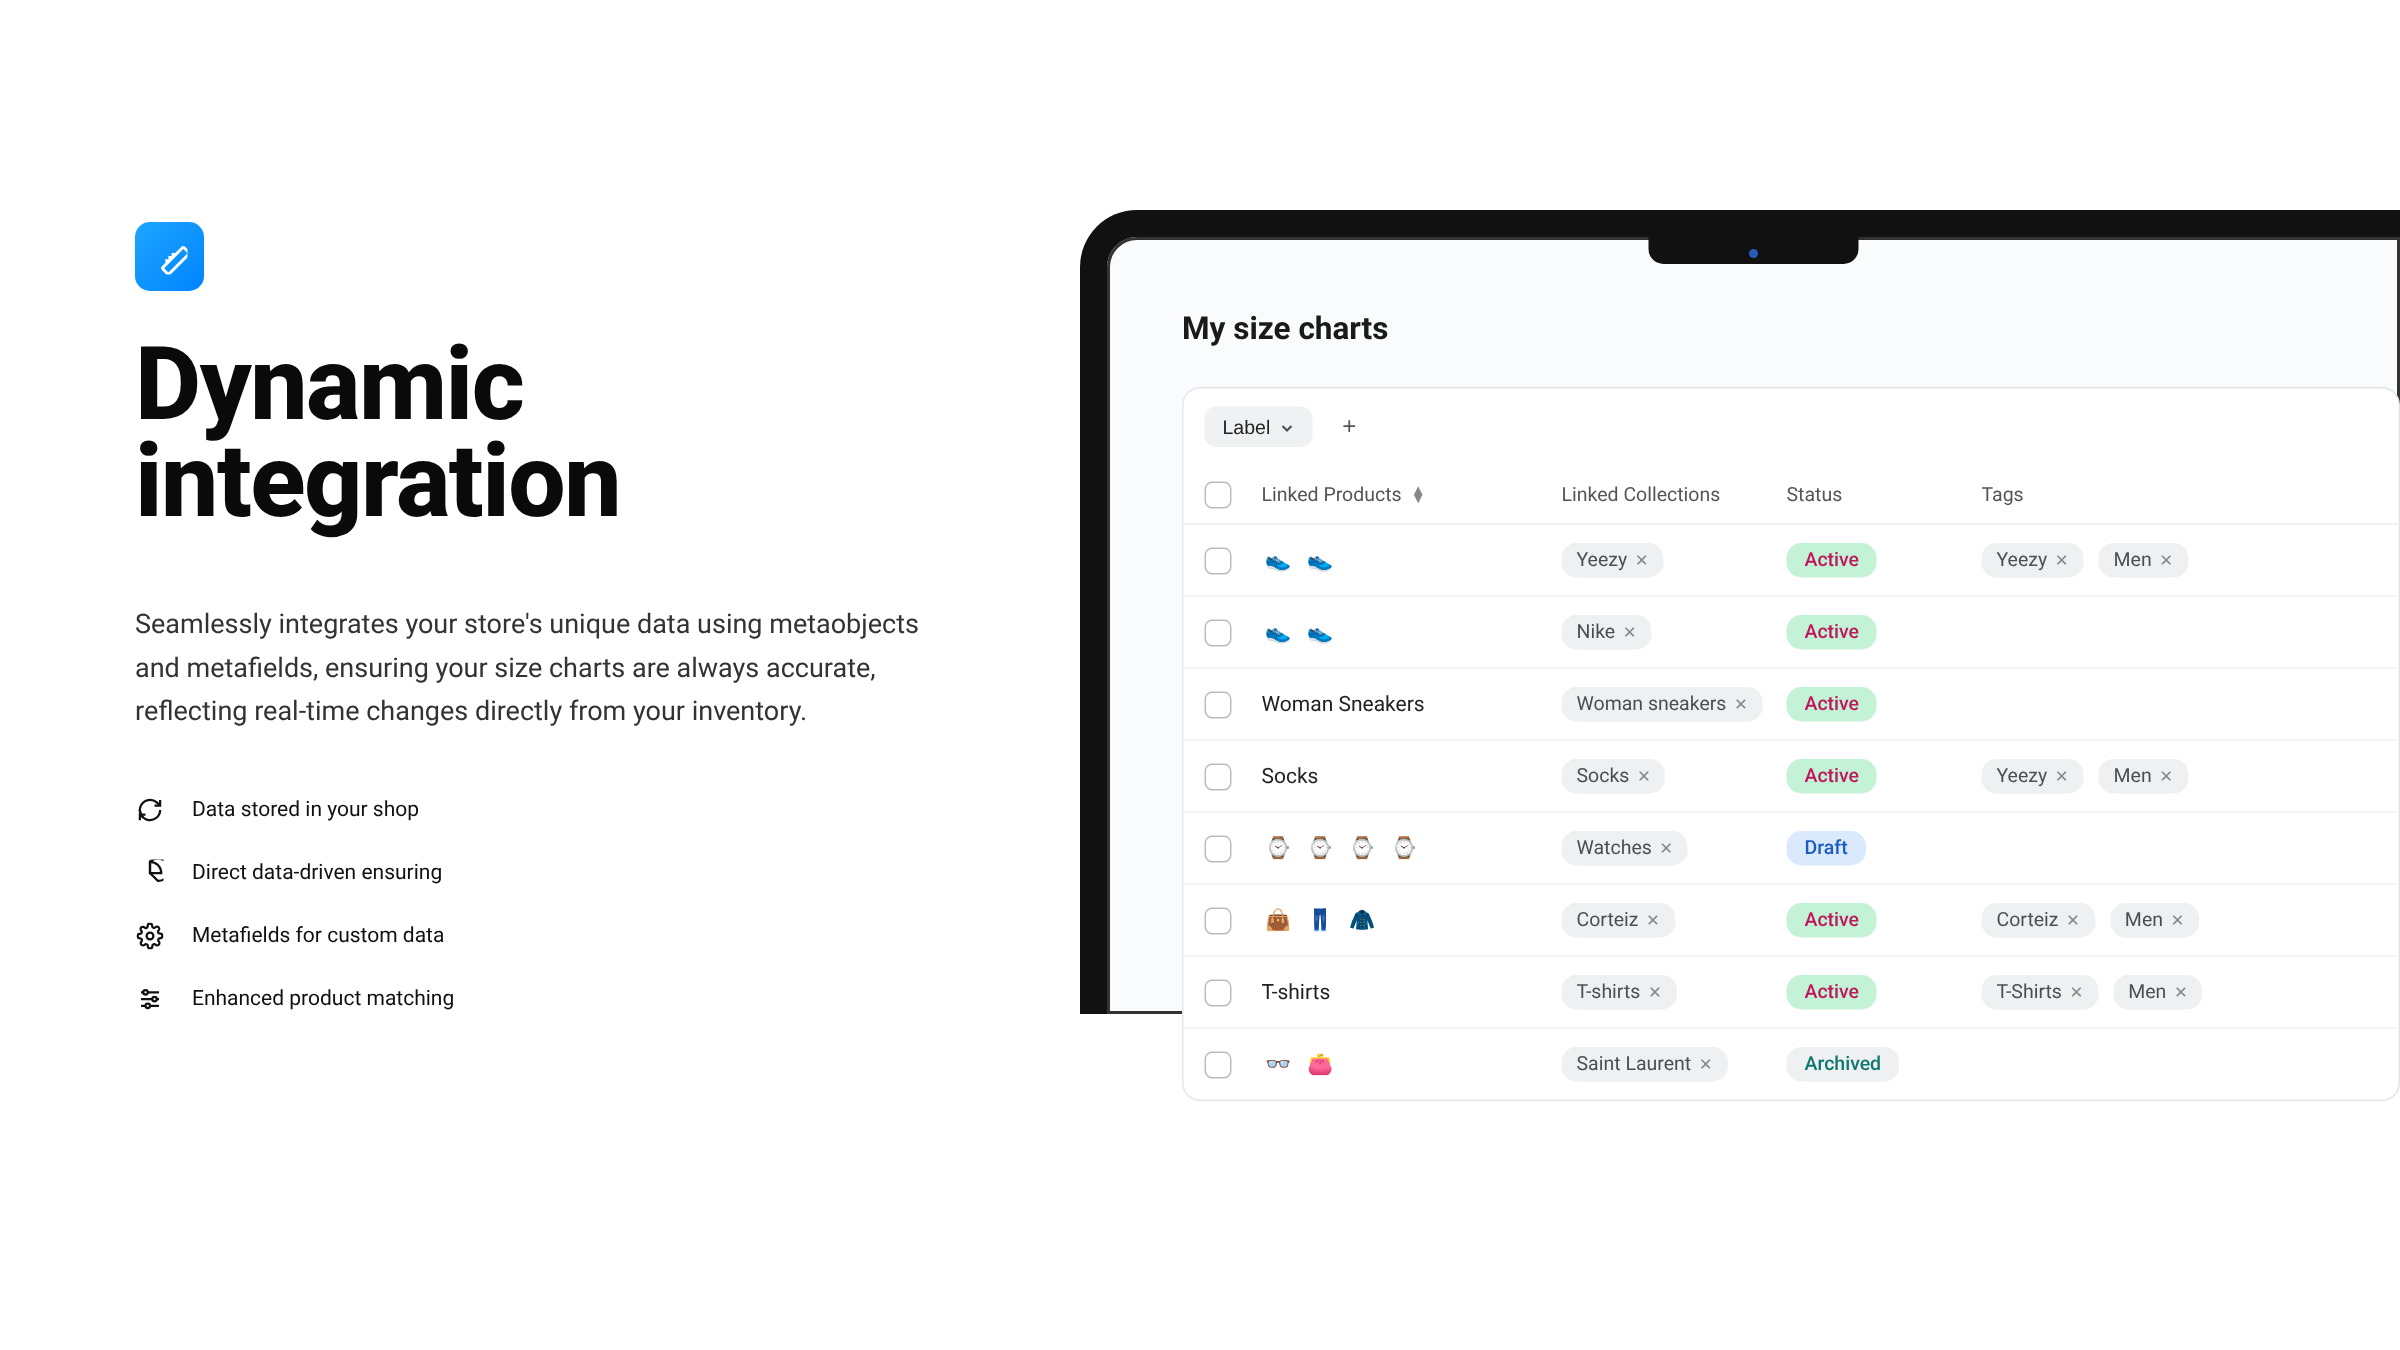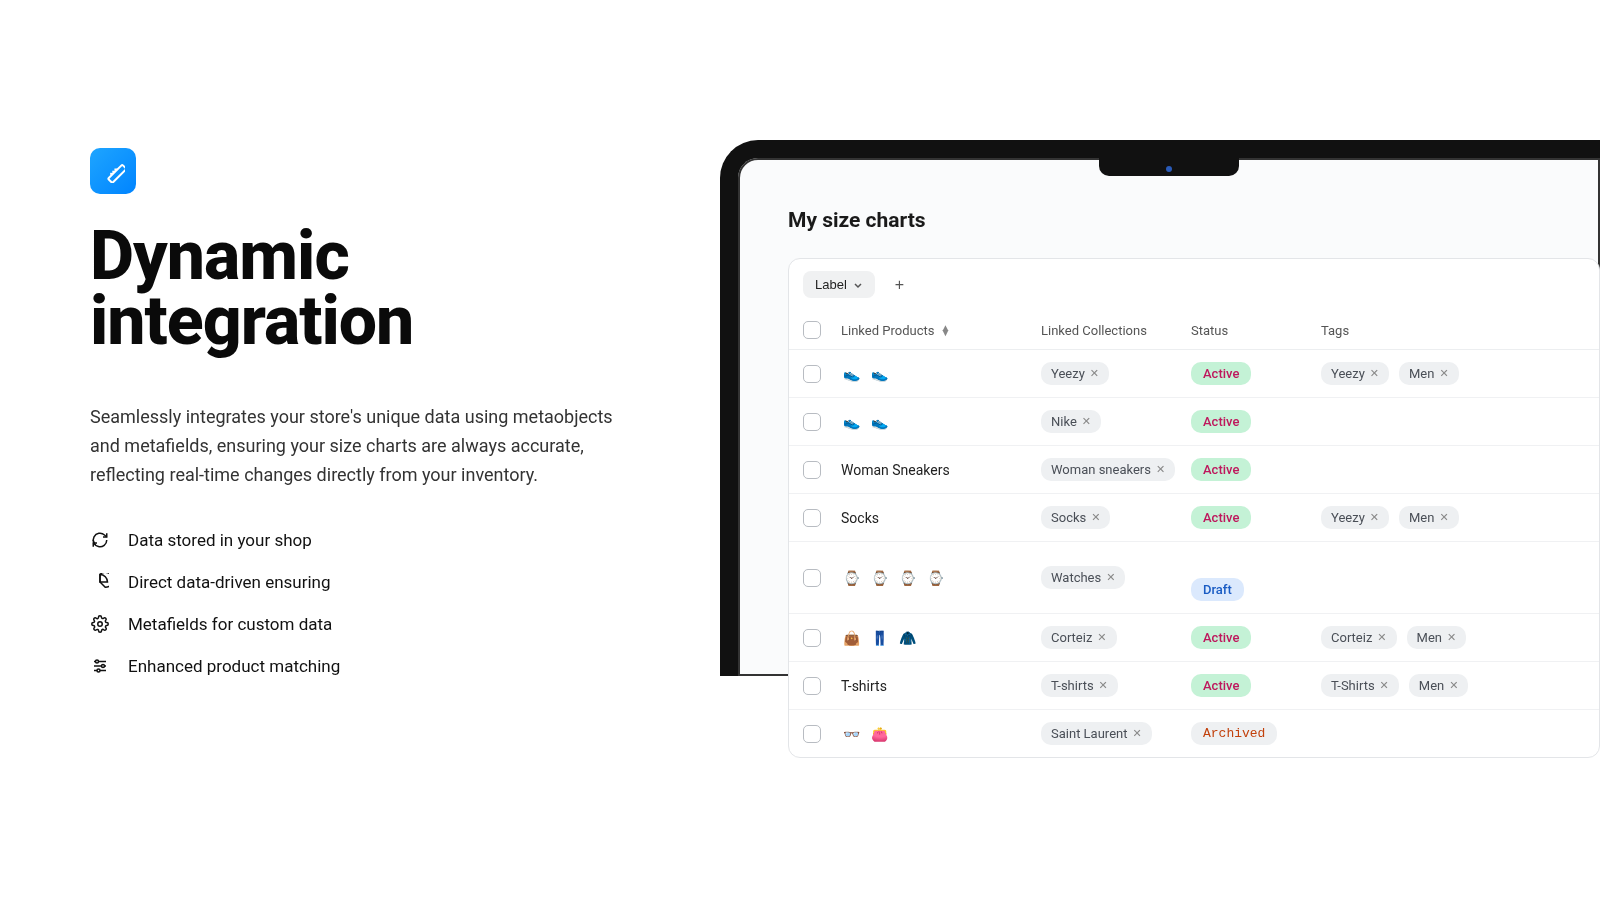--- a/index.html
+++ b/index.html
@@ -41,21 +41,21 @@
   color: #333;
   margin-bottom: 40px;
   max-width: 530px;
 }
 .feature-list { list-style: none; }
 .feature-item {
   display: flex;
   align-items: center;
   gap: 18px;
   margin-bottom: 22px;
-  font-size: 17px;
+  font-size: 14px;
   color: #111;
 }
 .feature-icon {
   width: 20px;
   height: 20px;
   flex-shrink: 0;
   display: flex;
   align-items: center;
   justify-content: center;
 }
@@ -187,22 +187,22 @@
 }
 .pill-x { font-size: 11px; color: #888; cursor: pointer; }
 .status-badge {
   display: inline-block;
   border-radius: 10px;
   padding: 4px 12px;
   font-size: 13px;
   font-weight: 500;
 }
 .status-active { background: #c4f2d6; color: #be185d; }
-.status-draft { background: #dbe9fd; color: #1a5cc4; margin-top: 24px; }
-.status-archived { background: #eef0f2; color: #c2410c; font-family: Liberation Mono, monospace; }
+.status-draft { background: #dbe9fd; color: #1a5cc4; }
+.status-archived { background: #eef0f2; color: #0f766e; }
 .tags-cell { display: flex; flex-wrap: wrap; gap: 4px; }
 .sort-icon { font-size: 10px; color: #888; line-height: 0.5; display: flex; flex-direction: column; }
 </style>
 </head>
 <body>
 
 <div class="left-panel">
   <div class="app-icon">
     <svg width="24" height="24" viewBox="0 0 24 24" fill="none" stroke="#fff" stroke-width="2">
       <rect x="3" y="14" width="20" height="6" rx="1" transform="rotate(-45 12 12)"></rect>

